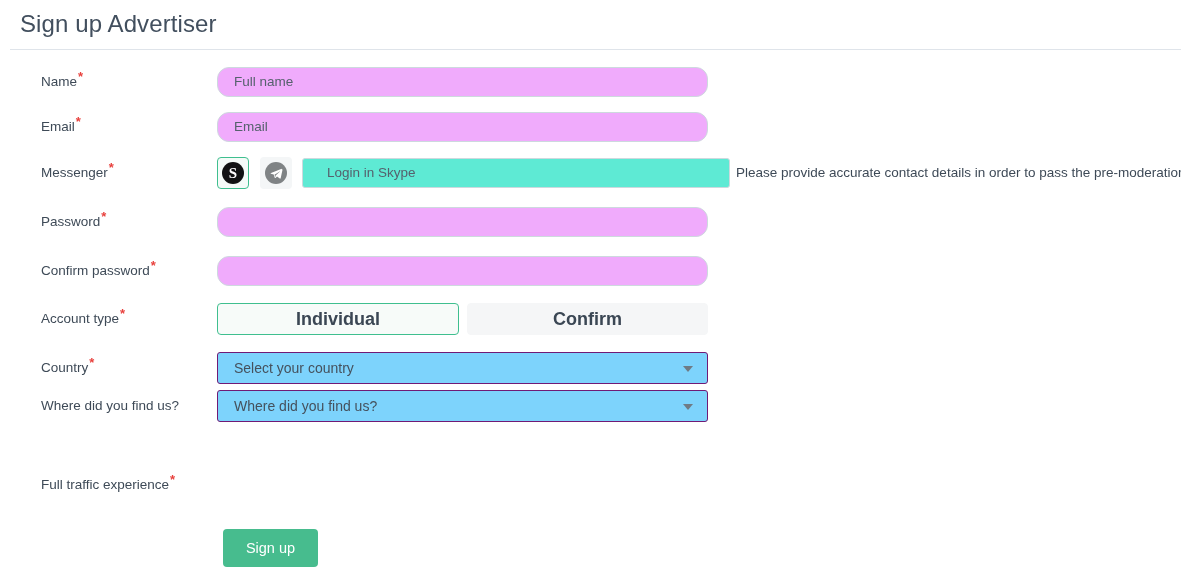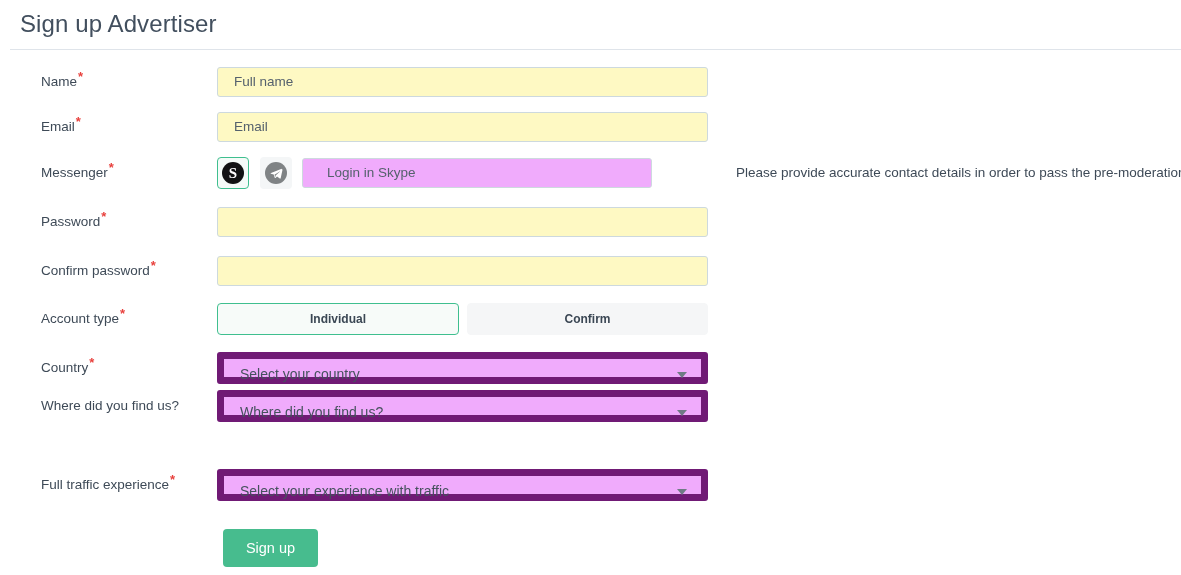--- a/index.html
+++ b/index.html
@@ -69,23 +69,23 @@
     margin-left: 1px;
     font-weight: 700;
   }
 
   
   .field {
     position: absolute;
     left: 217px;
     width: 491px;
     height: 30px;
-    background: #fef9c3;
+    background: #f0abfc;
     border: 1px solid #cdd9de;
-    border-radius: 3px;
+    border-radius: 12px;
   }
   .field .ph {
     position: absolute;
     left: 16px;
     top: 0;
     line-height: 28px;
     font-size: 13.5px;
     color: #55616d;
     white-space: nowrap;
   }
@@ -128,23 +128,23 @@
     border-radius: 50%;
     background: #7f8385;
     display: flex; align-items: center; justify-content: center;
   }
   .tg-glyph svg { display: block; }
 
   .msg-field {
     position: absolute;
     left: 302px;
     top: 1px;
-    width: 350px;
+    width: 428px;
     height: 30px;
-    background: #f0abfc;
+    background: #5eead4;
     border: 1px solid #cdd9de;
     border-radius: 3px;
   }
   .msg-field .ph {
     position: absolute;
     left: 24px;
     line-height: 28px;
     font-size: 13.5px;
     color: #55616d;
     white-space: nowrap;
@@ -161,21 +161,21 @@
 
   
   .seg {
     position: absolute;
     top: 0;
     height: 32px;
     border-radius: 4px;
     display: flex;
     align-items: center;
     justify-content: center;
-    font-size: 12px;
+    font-size: 18px;
     font-weight: 700;
     color: #3b4754;
     cursor: pointer;
   }
   .seg.individual {
     left: 217px;
     width: 242px;
     background: #f7fbf9;
     border: 1px solid #3fbf8f;
   }
@@ -185,22 +185,22 @@
     background: #f5f6f7;
     border: 1px solid #f5f6f7;
   }
 
   
   .select {
     position: absolute;
     left: 217px;
     width: 491px;
     height: 32px;
-    background: #f0abfc;
-    border: 7px solid #701a75;
+    background: #7dd3fc;
+    border: 1px solid #701a75;
     border-radius: 3px;
     cursor: pointer;
   }
   .select .val {
     position: absolute;
     left: 16px;
     top: 0;
     line-height: 30px;
     font-size: 14px;
     color: #45515d;
@@ -309,23 +309,19 @@
   <div class="row" style="top:341px;height:34px;">
     <div class="label" style="line-height:32px;"><span>Where did you find us?</span></div>
     <div class="select">
       <span class="val">Where did you find us?</span>
       <span class="caret"></span>
     </div>
   </div>
 
   <div class="row" style="top:420px;height:34px;">
     <div class="label" style="line-height:32px;"><span>Full traffic experience</span><span class="req">*</span></div>
-    <div class="select">
-      <span class="val">Select your experience with traffic</span>
-      <span class="caret"></span>
-    </div>
   </div>
 
   <div class="row" style="top:480px;height:38px;padding-left:28px;">
     <button class="submit">Sign up</button>
   </div>
 
 </div>
 
 </body></html>

